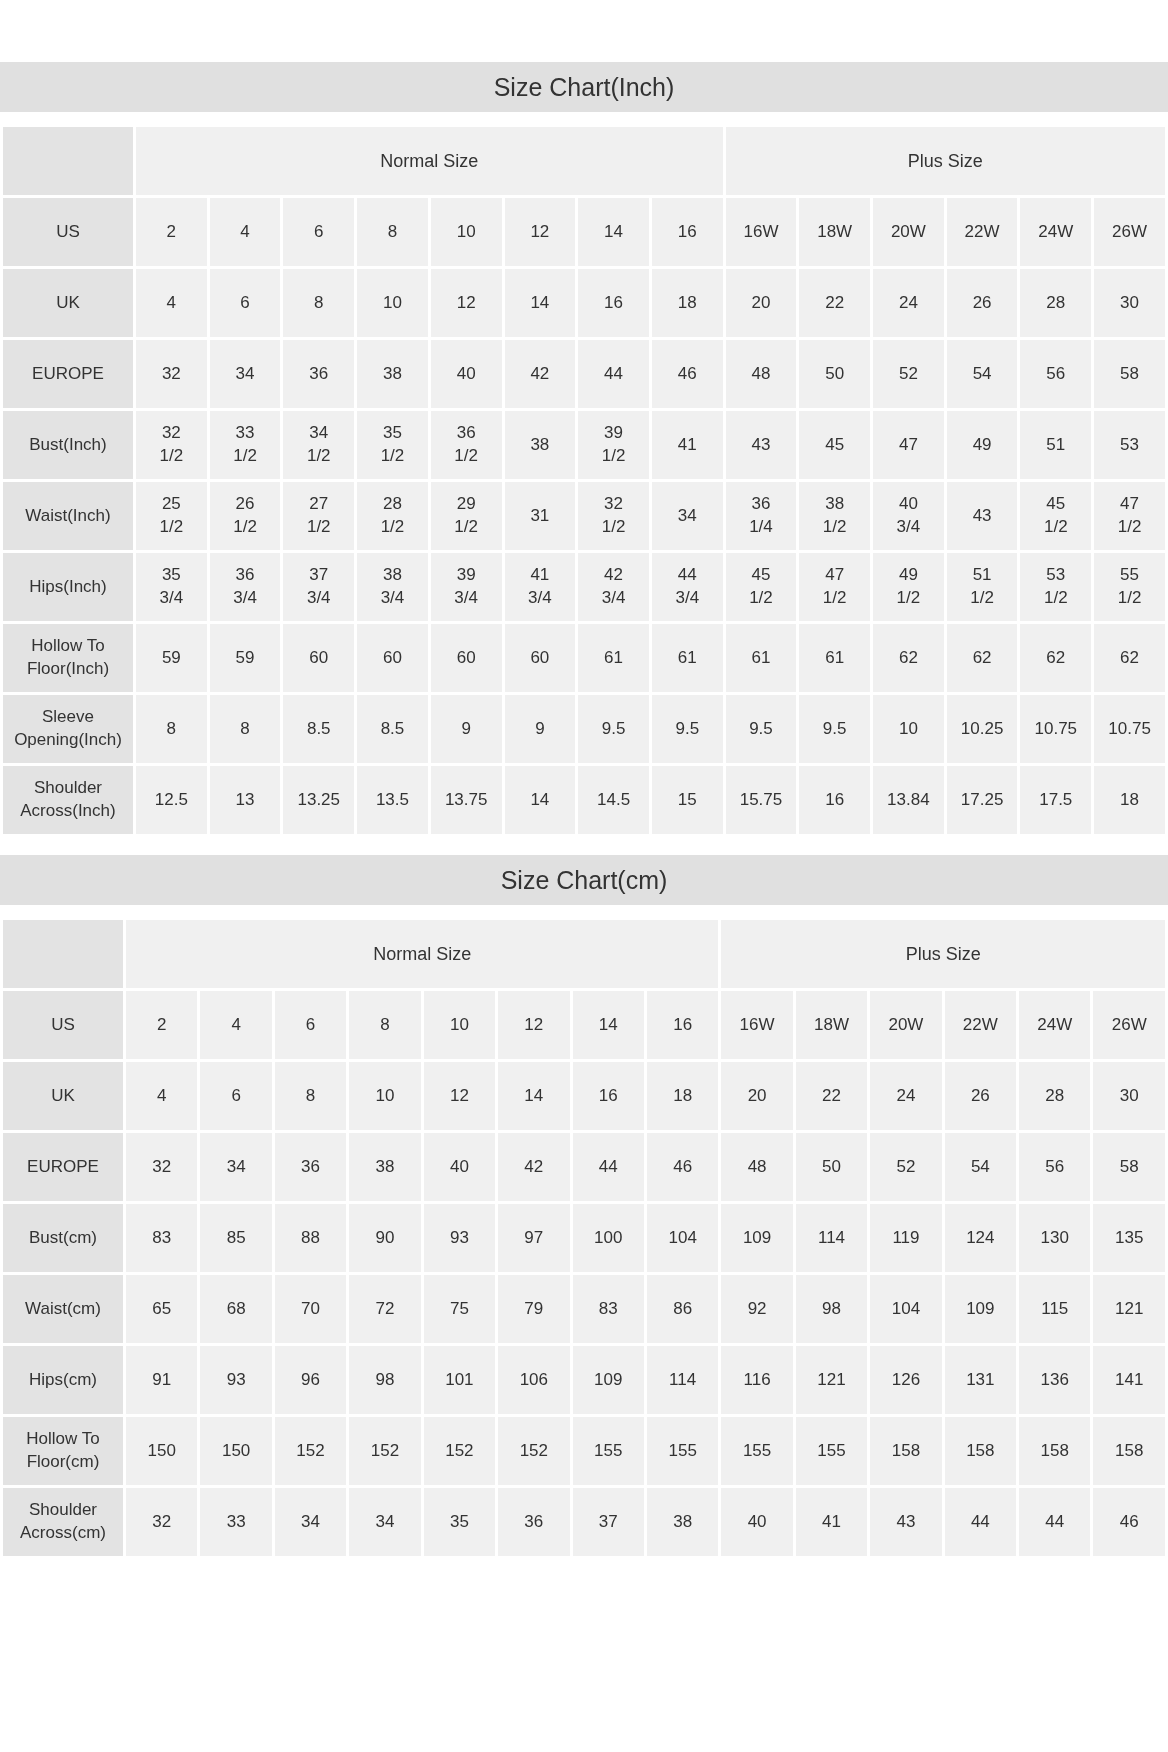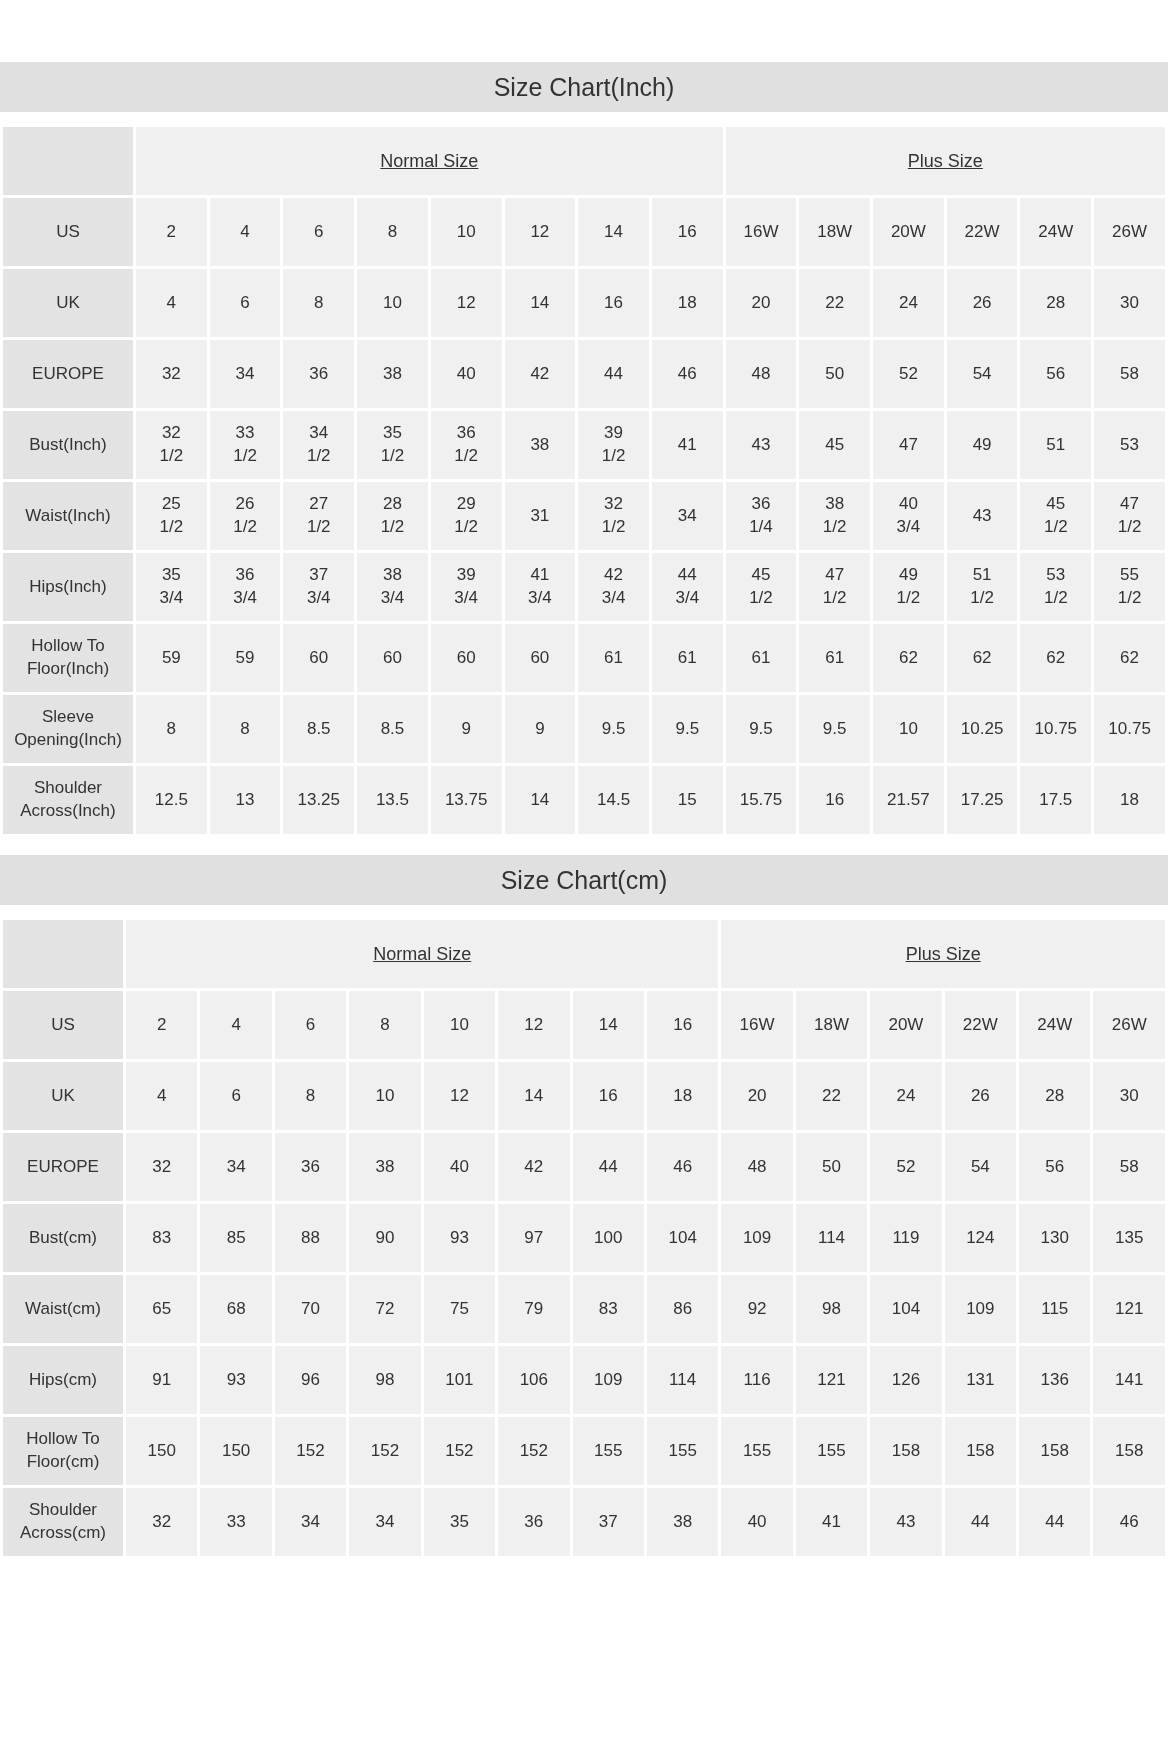--- a/index.html
+++ b/index.html
@@ -44,21 +44,21 @@
     font-size: 17px;
     font-weight: normal;
     line-height: 1.35;
     white-space: pre-line;
     color: var(--text, #333333);
   }
   table.size-table th.corner,
   table.size-table th.row-label {
     background: var(--label-bg, #e3e3e3);
   }
-  table.size-table th.group-header { font-size: 18px; text-decoration: underline; }
+  table.size-table th.group-header { font-size: 18px; }
 </style>
 </head>
 <body>
 
 <div class="page">
 
   <section class="chart-section">
     <header class="chart-title">Size Chart(Inch)</header>
     <table class="size-table inch">
       <colgroup>
@@ -245,21 +245,21 @@
             <td>12.5</td>
             <td>13</td>
             <td>13.25</td>
             <td>13.5</td>
             <td>13.75</td>
             <td>14</td>
             <td>14.5</td>
             <td>15</td>
             <td>15.75</td>
             <td>16</td>
-            <td>21.57</td>
+            <td>13.84</td>
             <td>17.25</td>
             <td>17.5</td>
             <td>18</td>
           </tr>
         </tbody>
       </table>
   </section>
 
   <section class="chart-section cm-section">
     <header class="chart-title">Size Chart(cm)</header>

